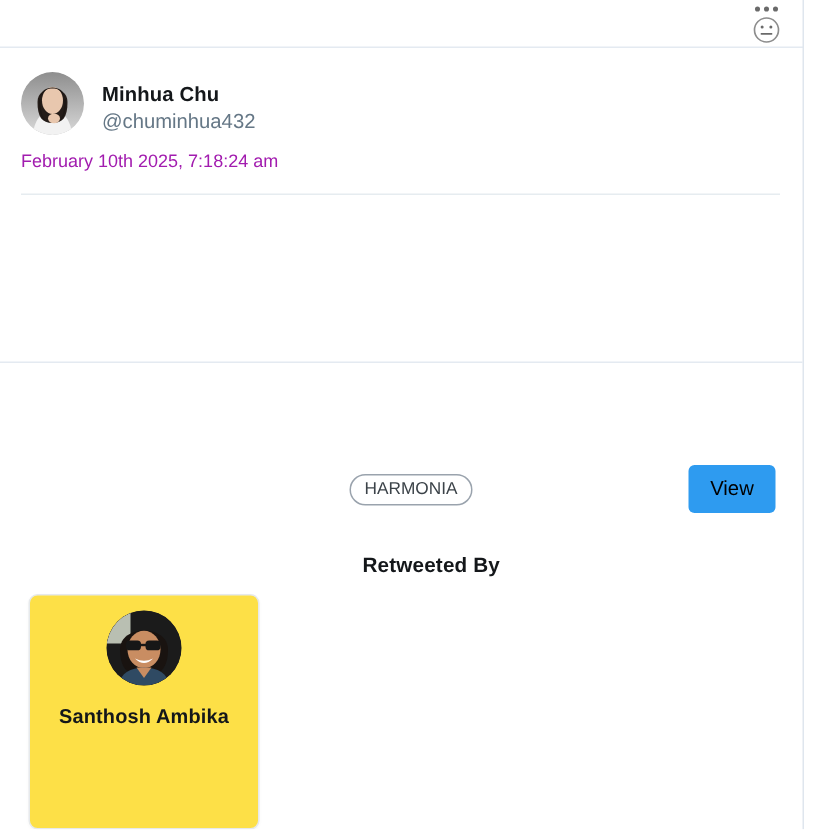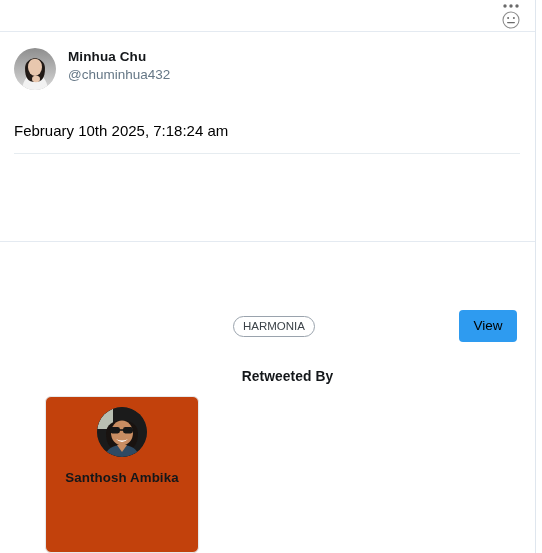--- a/index.html
+++ b/index.html
@@ -68,21 +68,21 @@
     position: absolute;
     top: 33px;
     left: 0;
     width: 535px;
     box-sizing: border-box;
     padding: 12px 14px 0 14px;
   }
 
   .tweet-head {
     display: flex;
-    align-items: flex-start;
+    align-items: flex-end;
     gap: 12px;
     padding-top: 3px;
   }
   .avatar {
     width: 42px;
     height: 42px;
     border-radius: 50%;
     overflow: hidden;
     flex: 0 0 auto;
     background: #d8d8d8;
@@ -121,23 +121,23 @@
     line-height: 13px;
     text-align: center;
     vertical-align: -2px;
     color: #333;
     font-family: "Liberation Mono", monospace;
     margin: 0 1px;
     box-sizing: border-box;
   }
 
   .tweet-date {
-    margin-top: 32px;
-    font-size: 15px;
-    color: #000000;
+    margin-top: 8px;
+    font-size: 12px;
+    color: #a21caf;
     line-height: 18px;
   }
 
   .tweet-sep {
     margin-top: 13px;
     height: 1px;
     background: #e6ecf0;
     width: 506px;
   }
 
@@ -220,24 +220,24 @@
     font-size: 13.8px;
     font-weight: bold;
     color: #14171a;
     letter-spacing: .1px;
     padding-left: 20px;
   }
 
   .user-card {
     position: absolute;
     top: 396px;
-    left: 45px;
+    left: 19px;
     width: 154px;
     height: 157px;
-    background: #c2410c;
+    background: #fde047;
     border: 1px solid #e6e9ec;
     border-radius: 6px;
     box-sizing: border-box;
     box-shadow: 0 1px 2px rgba(0,0,0,0.03);
     display: flex;
     flex-direction: column;
     align-items: center;
     padding-top: 10px;
     cursor: pointer;
   }

